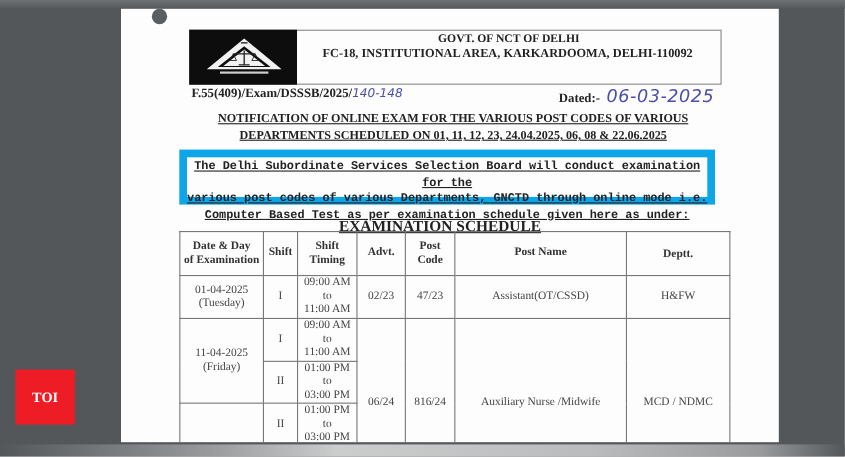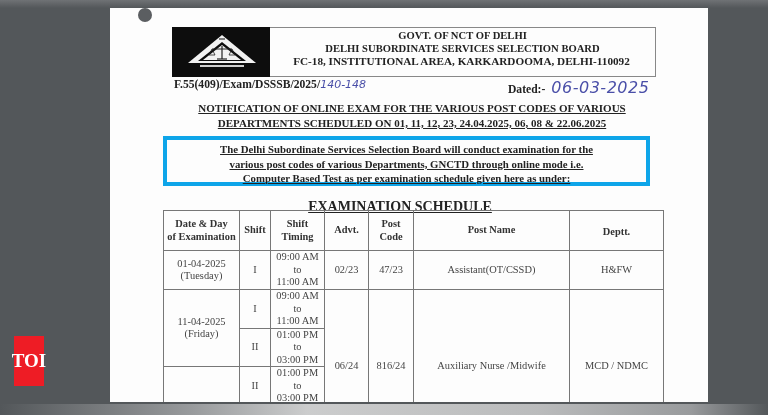--- a/index.html
+++ b/index.html
@@ -5,22 +5,22 @@
   * { margin:0; padding:0; box-sizing:border-box; }
   html, body { width:768px; height:415px; overflow:hidden; }
   body { background:#53575a; position:relative; font-family:"Liberation Serif", serif; color:#222; }
 
   .top-shadow { position:absolute; left:0; top:0; width:768px; height:8px;
     background:linear-gradient(to bottom, #6f7275 0%, #53575a 100%); }
 
   .page { position:absolute; left:90px; top:8px; width:598px; height:394px; background:#fdfdfd; overflow:hidden;margin-left:20px; }
   .punch-hole { position:absolute; left:28px; top:0px; width:14px; height:14px; border-radius:50%; background:#5b5e61; }
 
-  .toi { position:absolute; left:14px; top:336px; width:30px; height:50px; background:#ee1c25;
-    color:#fff; font-family:"Liberation Serif", serif; font-weight:bold; font-size:19px;
+  .toi { position:absolute; left:14px; top:336px; width:54px; height:50px; background:#ee1c25;
+    color:#fff; font-family:"Liberation Serif", serif; font-weight:bold; font-size:13px;
     display:flex; align-items:center; justify-content:center; letter-spacing:0px; }
 
   .bottom-fade { position:absolute; left:0; top:404px; width:768px; height:11px;
     background:linear-gradient(to right, rgba(83,87,90,1) 0%, rgba(160,162,164,0.9) 25%, rgba(225,225,225,0.85) 40%, rgba(230,230,230,0.7) 70%, rgba(160,162,164,0.9) 90%, rgba(83,87,90,1) 100%); }
 
   
   .hdr { position:absolute; left:62px; top:19px; width:484px; height:50px; border:1px solid #888; display:flex; }
   .logo { width:98px; height:50px; background:#0d0d0d; position:relative; margin-top:-1px; margin-left:-1px; }
   .logo svg { position:absolute; left:14px; top:6px; }
   .hdr-text { flex:1; text-align:center; font-weight:bold; font-size:10.6px; line-height:12.6px; padding-top:2px; }
@@ -30,22 +30,22 @@
   .hdr-text .phone b { color:#333; font-family:"Liberation Serif", serif; font-size:8px; }
 
   .ref { position:absolute; left:64px; top:70px; font-weight:bold; font-size:11.6px;text-align:center; }
   .ref .hand { font-family:"DejaVu Sans", sans-serif; font-weight:normal; color:#4a4fa8; font-size:11px; font-style:italic; }
   .dated { position:absolute; left:398px; top:70px; font-weight:bold; font-size:11.6px; }
   .dated .hand { font-family:"DejaVu Sans", sans-serif; font-weight:normal; color:#4a4fa8; font-size:16px; font-style:italic; margin-left:6px; letter-spacing:0.5px; }
 
   .notif { position:absolute; left:52px; top:93px; width:500px; text-align:center; font-weight:bold;
     font-size:11px; line-height:15px; text-decoration:underline; }
 
-  .intro { position:absolute; left:53px; top:128px; width:487px; height:50px; border:4px solid #0ea5e9;
-    text-align:center; font-weight:bold; font-size:10.8px; line-height:14.5px; text-decoration:underline; padding-top:2px; }
+  .intro { position:absolute; left:53px; top:128px; width:487px; height:50px; border:7px solid #0ea5e9;
+    text-align:center; font-weight:bold; font-size:10.8px; line-height:14.5px; text-decoration:underline; padding-top:2px;font-family:Liberation Mono, monospace; }
 
   .sched-title { position:absolute; left:165px; top:191px; width:250px; text-align:center; font-weight:bold; font-size:14px; text-decoration:underline; }
 
   table.exam { position:absolute; left:53px; top:202px; border-collapse:collapse; table-layout:fixed;
     font-size:10.4px; color:#444; }
   table.exam th, table.exam td { border:1px solid #777; text-align:center; vertical-align:middle; line-height:12.5px; padding:0; }
   table.exam th { font-weight:bold; color:#333; height:40px; }
   table.exam th.deptt { vertical-align:top; padding-top:15px; }
   .r1 td { height:39px; }
   .rs td.t { height:38px; }
@@ -68,21 +68,20 @@
         <line x1="26" y1="16" x2="46" y2="16" stroke="#222" stroke-width="1"></line>
         <path d="M23,22 L26,16 L29,22 Z" fill="none" stroke="#222" stroke-width="0.8"></path>
         <path d="M43,22 L46,16 L49,22 Z" fill="none" stroke="#222" stroke-width="0.8"></path>
         <line x1="31" y1="26" x2="41" y2="26" stroke="#222" stroke-width="1.2"></line>
         <rect x="14" y="32" width="44" height="2" fill="#cfcfcf"></rect>
         <line x1="33" y1="6" x2="39" y2="6" stroke="#0d0d0d" stroke-width="1"></line>
       </svg>
     </div>
     <div class="hdr-text">
       <div class="l1">GOVT. OF NCT OF DELHI</div>
-      <div class="l2">DELHI SUBORDINATE SERVICES SELECTION BOARD</div>
       <div class="l3">FC-18, INSTITUTIONAL AREA, KARKARDOOMA, DELHI-110092</div>
     </div>
   </div>
 
   <div class="ref">
     <span>F.55(409)/Exam/DSSSB/2025/</span><span class="hand">140-148</span>
   </div>
   <div class="dated">
     <span>Dated:-</span><span class="hand">06-03-2025</span>
   </div>

